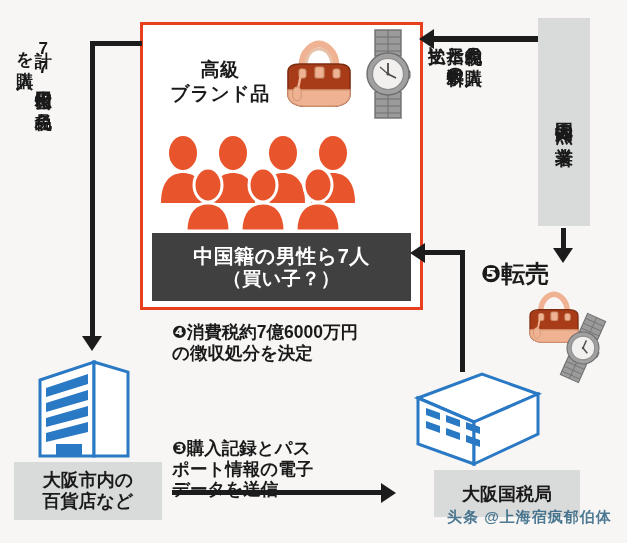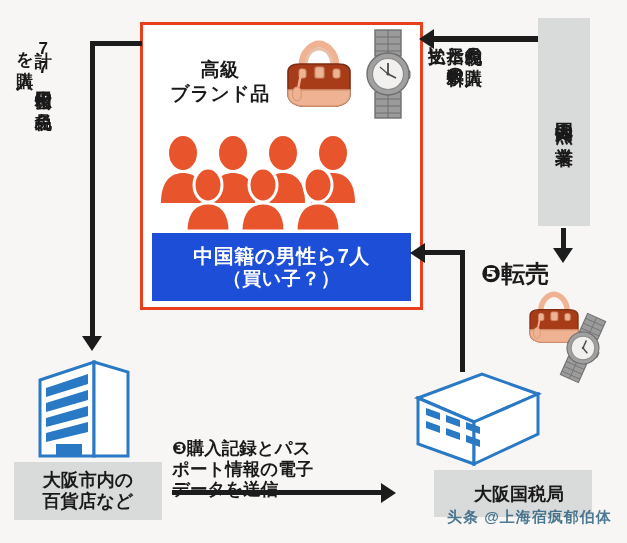--- a/index.html
+++ b/index.html
@@ -39,21 +39,21 @@
     background:#ffffff;
     box-sizing:border-box;
   }
   #brandlabel{
     left:165px;top:58px;width:110px;
     font-size:19px;font-weight:700;line-height:1.25;text-align:center;
     letter-spacing:0.5px;
   }
   #redbanner{
     left:152px;top:233px;width:259px;height:68px;
-    background:#1d4ed8;color:#ffffff;
+    background:#404040;color:#ffffff;
     display:flex;flex-direction:column;
     align-items:center;justify-content:center;
     font-weight:700;letter-spacing:0.5px;
     box-sizing:border-box;
   }
   #redbanner .l1{font-size:20px;line-height:1.15;}
   #redbanner .l2{font-size:19px;line-height:1.15;}
 
   
   #people{left:155px;top:133px;width:250px;height:98px;}
@@ -78,21 +78,20 @@
     writing-mode:vertical-rl;text-orientation:upright;
     font-size:18px;letter-spacing:1px;line-height:1;
   }
   #box-depart{
     left:14px;top:462px;width:148px;height:58px;
     font-size:18px;line-height:1.3;
   }
   #box-zeikyoku{
     left:434px;top:470px;width:146px;height:47px;
     font-size:18px;
-    padding-left:12px;
   }
 
   
   #watermark{
     left:447px;top:508px;font-size:15px;color:#0c4a6e;
     opacity:.72;white-space:nowrap;font-weight:600;letter-spacing:1px;
   }
 </style>
 </head>
 <body>
@@ -230,20 +229,22 @@
         <line x1="30" y1="64" x2="30" y2="90"></line>
     </g>
     <rect x="45" y="42" width="7" height="9" rx="2" fill="#8d8d8d" stroke="#6f6f6f" stroke-width="1"></rect>
     <circle cx="30" cy="46" r="21" fill="#a0a0a0" stroke="#6f6f6f" stroke-width="1.4"></circle>
     <circle cx="30" cy="46" r="15.5" fill="#f2f0ee" stroke="#8c8c8c" stroke-width="1.2"></circle>
     <line x1="30" y1="46" x2="30" y2="35" stroke="#4a4a4a" stroke-width="1.8"></line>
     <line x1="30" y1="46" x2="38" y2="50" stroke="#4a4a4a" stroke-width="1.8"></line>
     <circle cx="30" cy="46" r="1.6" fill="#4a4a4a"></circle>
   </svg>
 
+  <div class="abs htext" id="step4">❹消費税約7億6000万円
+の徴収処分を決定</div>
 
   <div class="bar" style="left:460px;top:250px;width:5px;height:122px;"></div>
   <div class="bar" style="left:425px;top:250px;width:40px;height:5px;"></div>
   <div class="arrowhead ah-left" style="left:410px;top:243px;"></div>
 
   <div class="abs htext" id="step3">❸購入記録とパス
 ポート情報の電子
 データを送信</div>
 
   <div class="bar" style="left:172px;top:490px;width:210px;height:5px;"></div>

